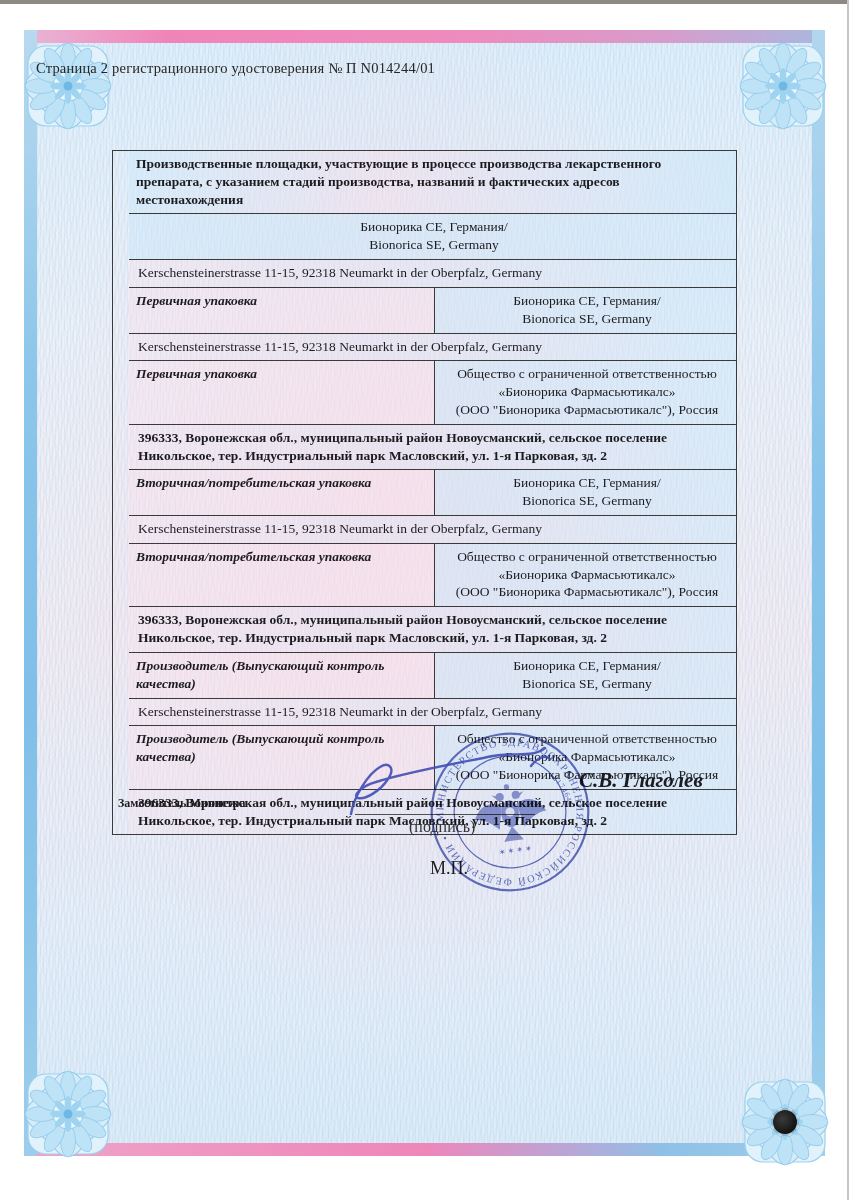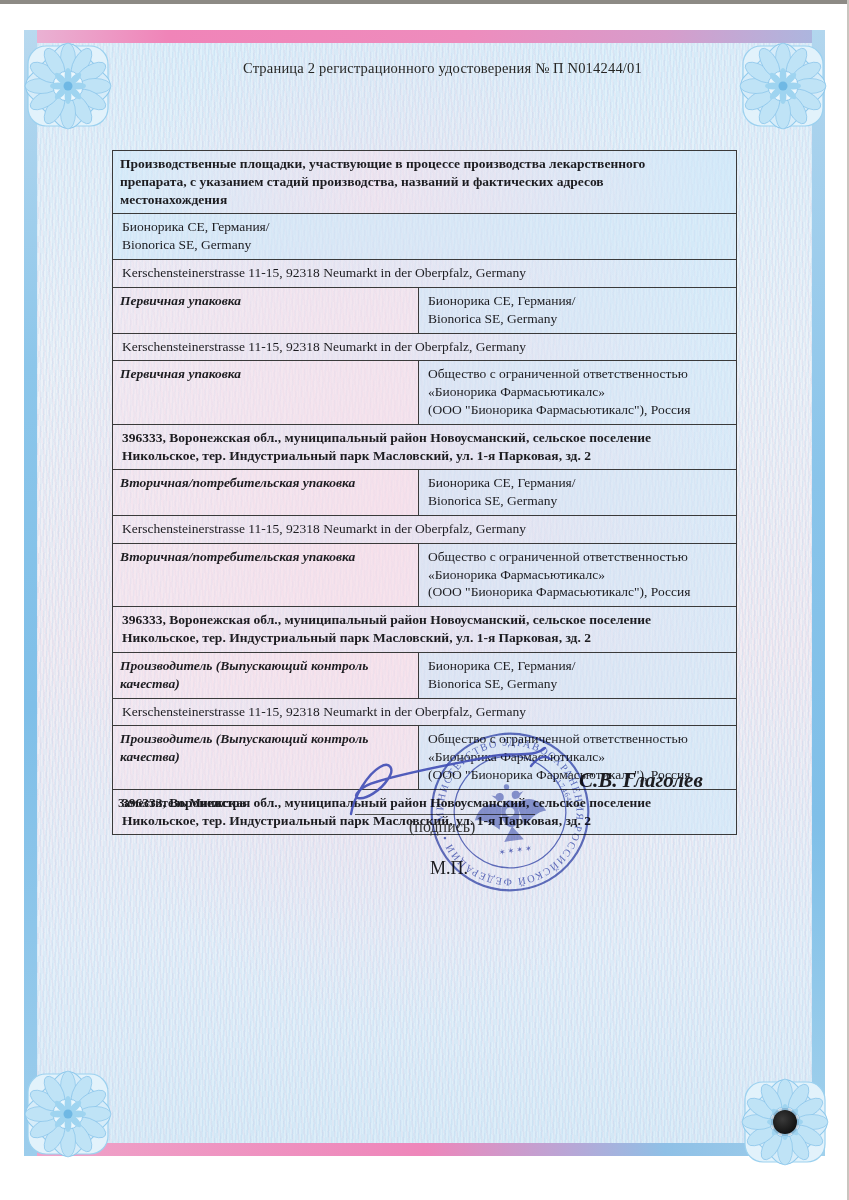--- a/index.html
+++ b/index.html
@@ -36,42 +36,42 @@
 
   .rosette{position:absolute;width:104px;height:104px;}
   .rosette-tl{left:16px;top:34px;}
   .rosette-tr{right:14px;top:34px;}
   .rosette-bl{left:16px;bottom:34px;}
   .rosette-br{right:12px;bottom:26px;}
   .punch-hole{position:absolute;right:52px;bottom:66px;width:24px;height:24px;border-radius:50%;
     background:radial-gradient(circle at 40% 38%, #3a3a3a, #131313 70%);box-shadow:0 0 0 2px rgba(60,90,130,.25);}
 
   .doc-header{
-    position:absolute;left:0;top:60px;width:100%;text-align:center;
+    position:absolute;left:0;top:60px;width:100%;
     font-size:14.5px;letter-spacing:.2px;color:#262624;padding-left:36px;box-sizing:border-box;
   }
 
   
   .prod-table{
     position:absolute;left:112px;top:150px;width:625px;
     border:1.6px solid #3a3a3a;box-sizing:border-box;
-    font-size:13.5px;line-height:1.32;
+    font-size:13.5px;line-height:1.32;padding-left:16px;
   }
   .t-row{border-top:1.5px solid #3a3a3a;display:flex;box-sizing:border-box;}
   .t-row:first-child{border-top:none;}
   .t-header{
     display:block;font-weight:bold;padding:4px 56px 5px 7px;min-height:52px;
     background:linear-gradient(90deg,rgba(208,234,250,.62),rgba(245,224,236,.48) 42%,rgba(205,232,250,.66));
   }
   .c-stage{
     width:306px;flex:0 0 306px;border-right:1.5px solid #3a3a3a;box-sizing:border-box;
     font-style:italic;font-weight:600;padding:4px 8px 5px 7px;
     background:rgba(250,226,237,.42);
   }
-  .c-maker{flex:1;padding:4px 6px 5px 9px;background:rgba(203,232,250,.50);}
+  .c-maker{flex:1;padding:4px 6px 5px 9px;background:rgba(203,232,250,.50);text-align:center;}
   .t-addr{
     display:block;padding:4px 8px 5px 9px;
     background:linear-gradient(90deg,rgba(249,228,238,.40),rgba(205,232,250,.55));
   }
   .h-p2{min-height:45px;}
   .h-p3{min-height:57px;}
   .h-a1{min-height:24px;font-family:Liberation Serif, serif;}
   .h-a2{min-height:40px;font-weight:bold;}
 
   

